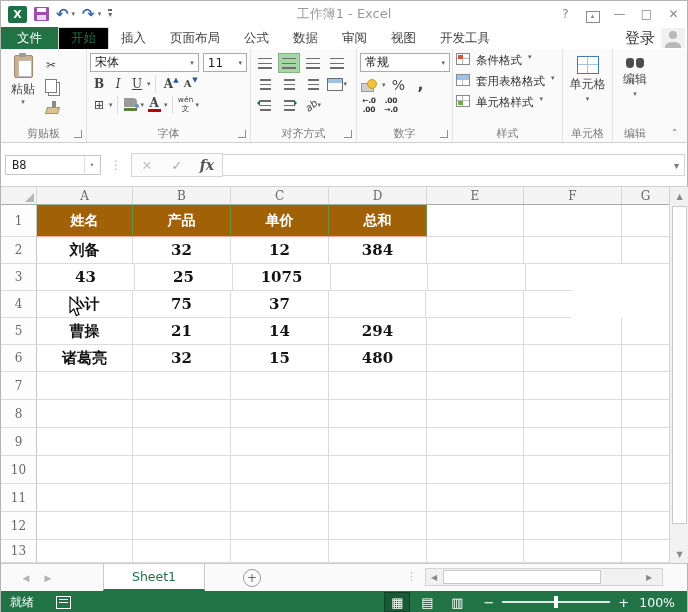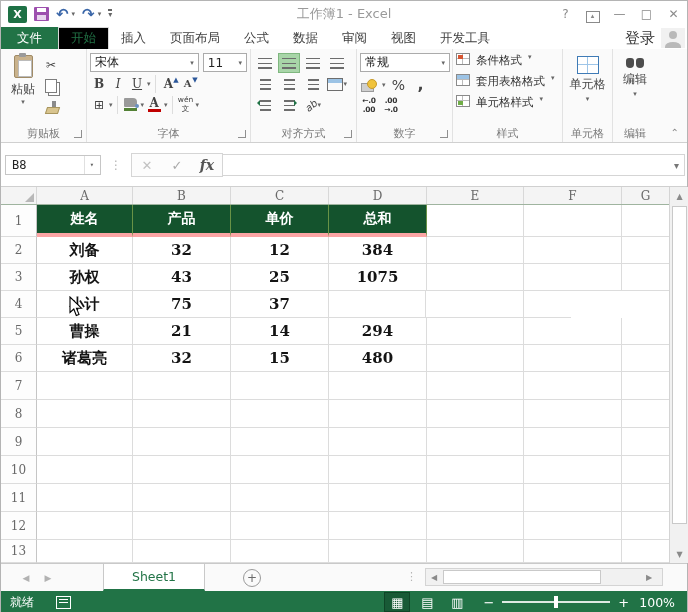--- a/index.html
+++ b/index.html
@@ -149,21 +149,21 @@
   .corner{width:36px;position:relative;background:#f4f4f4}
   .corner::after{content:"";position:absolute;right:2px;bottom:2px;border-style:solid;border-width:0 0 9px 9px;
                  border-color:transparent transparent #b8b8b8 transparent}
   .r{display:flex}
   .rh{width:36px;border-right:1px solid #c5c5c5;border-bottom:1px solid #dcdcdc;display:flex;align-items:center;
       justify-content:center;color:#696969;font-size:12px;background:#fdfdfd;box-sizing:border-box;font-family:"DejaVu Serif",serif}
   .c{border-right:1px solid #dcdcdc;border-bottom:1px solid #dcdcdc;display:flex;align-items:center;justify-content:center;
      box-sizing:border-box;font-family:"DejaVu Serif",serif;font-weight:bold;font-size:15px;color:#141414}
   .wA{width:96px}.wB{width:98px}.wC{width:98px}.wD{width:98px}.wE{width:97px}.wF{width:98px}.wG{width:47px;border-right:none}
   .h1{height:32px}.hn{height:27px}.hm{height:28px}.h13{height:23px}
-  .gh{background:#14532d;color:#fff;border-right:1px solid #699246;border-bottom:4px solid #fca5a5;font-size:14px}
+  .gh{background:#a16207;color:#fff;border-right:1px solid #699246;border-bottom:1px solid #fca5a5;font-size:14px}
 
   
   #vscroll{position:absolute;top:186px;left:668px;width:20px;height:376px;background:#f1f1f1;border-left:1px solid #d4d4d4;box-sizing:border-box}
   .varr{height:18px;display:flex;align-items:center;justify-content:center;color:#8a8a8a;font-size:8px}
   .vthumb{position:absolute;left:2px;right:2px;top:19px;height:318px;background:#fff;border:1px solid #c9c9c9;box-sizing:border-box}
   .varr.bot{position:absolute;bottom:0;left:0;right:0}
 
   
   #tabbar{position:absolute;top:562px;left:0;right:0;height:28px;background:#fafafa;border-top:1px solid #c9c9c9;
           display:flex;align-items:stretch;box-sizing:border-box}
@@ -467,21 +467,20 @@
       <div class="c wB hn">32</div>
       <div class="c wC hn">12</div>
       <div class="c wD hn">384</div>
       <div class="c wE hn"></div>
       <div class="c wF hn"></div>
       <div class="c wG hn"></div>
     </div>
 
     <div class="r hn">
       <div class="rh">3</div>
-      <div class="c wA hn">孙权</div>
       <div class="c wB hn">43</div>
       <div class="c wC hn">25</div>
       <div class="c wD hn">1075</div>
       <div class="c wE hn"></div>
       <div class="c wF hn"></div>
       <div class="c wG hn"></div>
     </div>
 
     <div class="r hn">
       <div class="rh">4</div>

